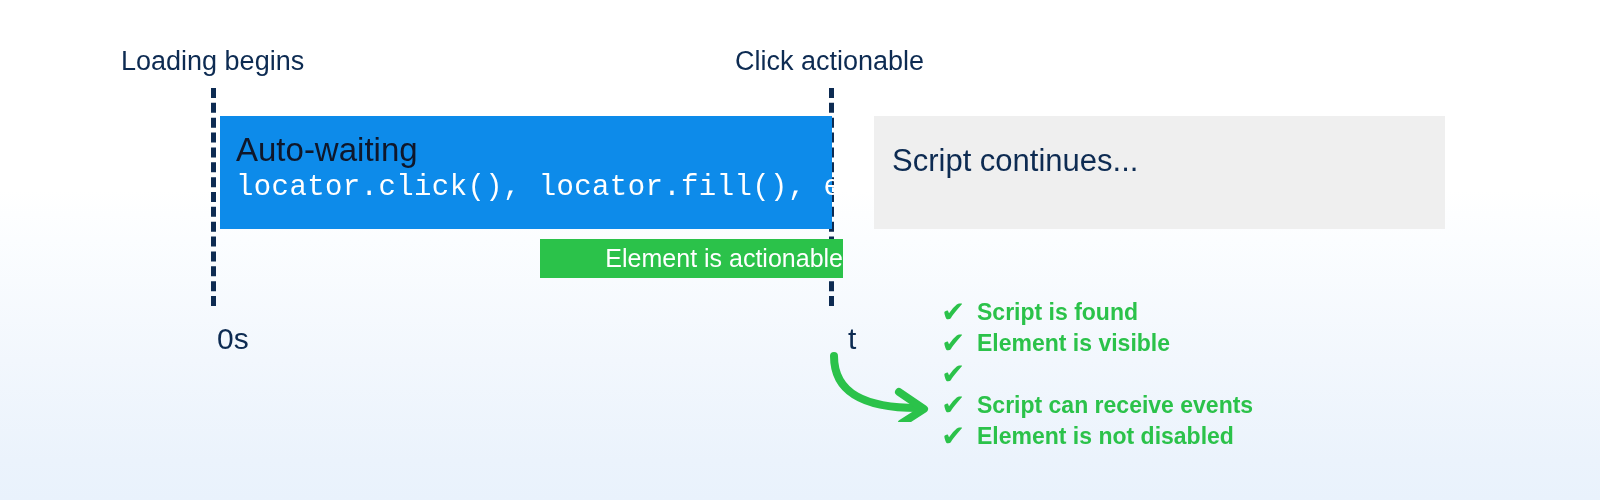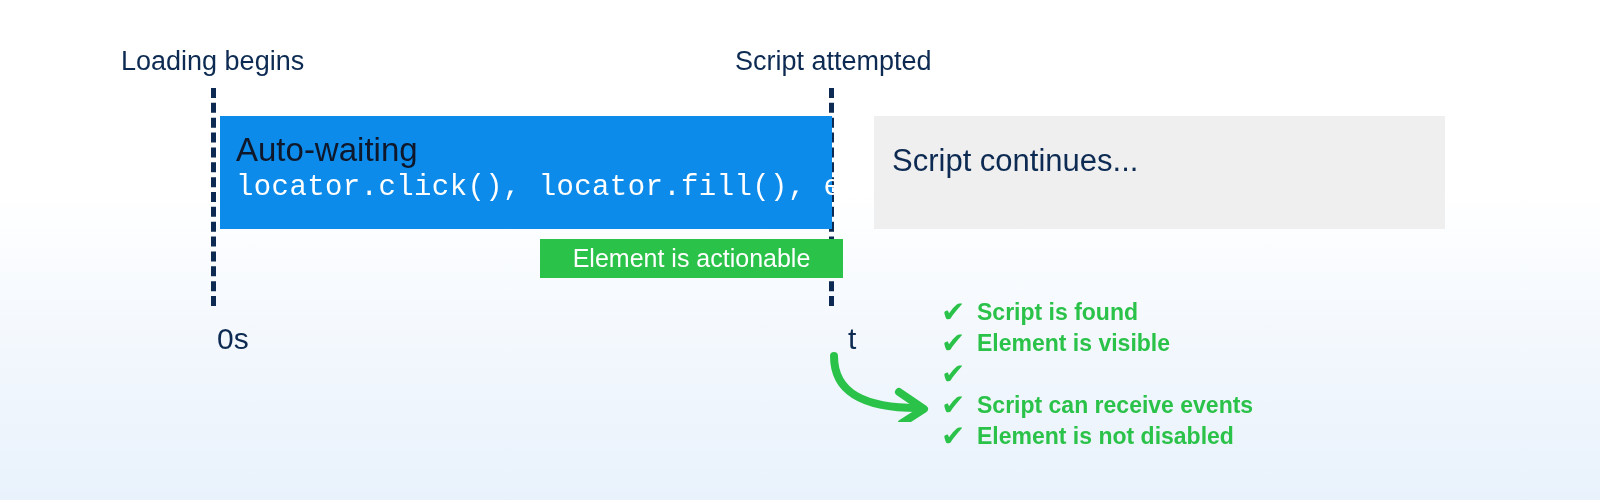--- a/index.html
+++ b/index.html
@@ -96,21 +96,21 @@
   #badge-actionable {
     position: absolute;
     left: 540px;
     top: 239px;
     width: 303px;
     height: 39px;
     background: #2bc24a;
     color: #ffffff;
     font-size: 25px;
     line-height: 39px;
-    text-align: center;
+    text-align: right;
     white-space: nowrap;
     font-family: "Liberation Sans", sans-serif;
   }
 
   
   .axis-label {
     position: absolute;
     color: #0d2b52;
     font-size: 30px;
     line-height: 1;
@@ -158,21 +158,21 @@
     font-family: "Liberation Sans", sans-serif;
   }
 </style>
 </head>
 <body>
 
 <div id="stage">
 
   <div id="label-loading-begins" class="marker-label">Loading begins</div>
 
-  <div id="label-click-attempted" class="marker-label">Script attempted</div>
+  <div id="label-click-attempted" class="marker-label">Click actionable</div>
 
   <div id="guide-start" class="guide-line"></div>
 
   <div id="guide-click" class="guide-line"></div>
 
   <div id="bar-auto-waiting">
     <div class="bar-title">Auto-waiting</div>
     <div class="bar-code"><span>locator.click(), locator.fill(), etc</span><span class="ellipsis">…</span></div>
   </div>
 

